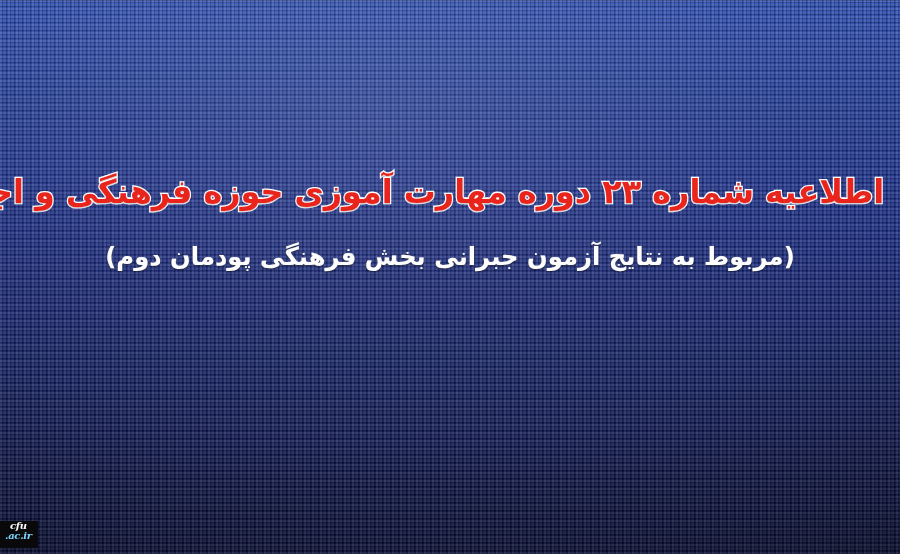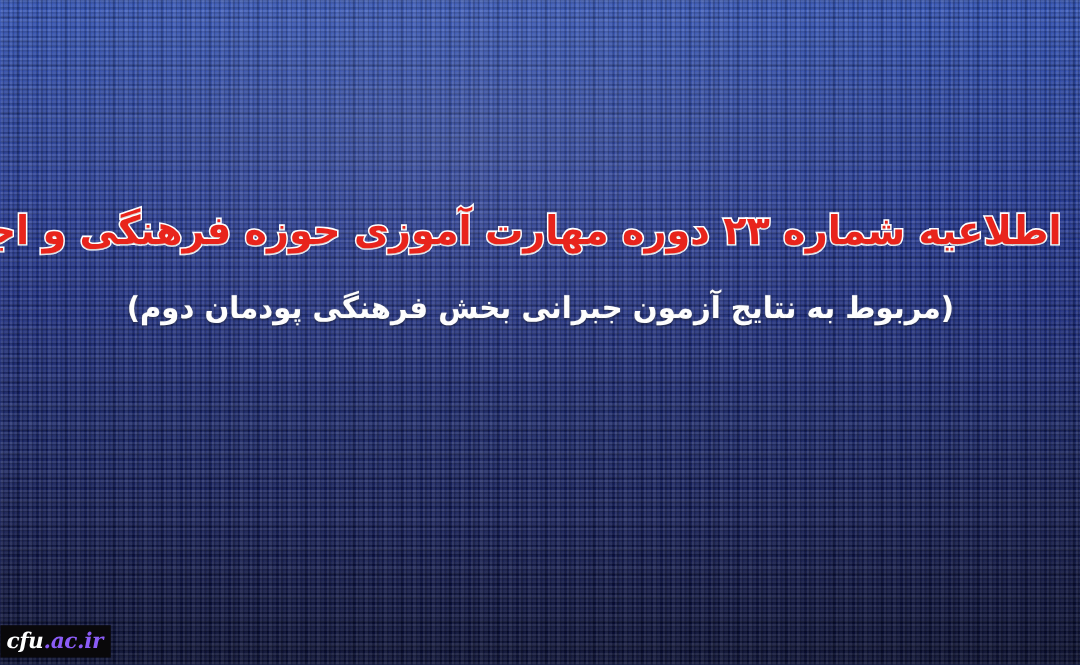--- a/index.html
+++ b/index.html
@@ -153,29 +153,30 @@
     height: 27px;
     padding: 0 6px 0 5px;
     display: flex;
     align-items: center;
     background: #09080a;
     direction: ltr;
     unicode-bidi: isolate;
     font-family: "DejaVu Serif", "Liberation Serif", serif;
     font-style: italic;
     font-weight: 700;
-    font-size: 18px;
+    font-size: 10px;
     line-height: 1;
     letter-spacing: -0.3px;
     z-index: 6;
     user-select: none;
+    flex-direction: column;
   }
 
   .wm-name  { color: #ffffff; }
-  .wm-tld   { color: #8b5cf6; }
+  .wm-tld   { color: #7dd3fc; }
 </style>
 </head>
 <body>
 
 <div id="banner">
 
   <div class="tex-a"></div>
   <div class="tex-b"></div>
   <div class="tex-c"></div>
   <div class="vignette"></div>

